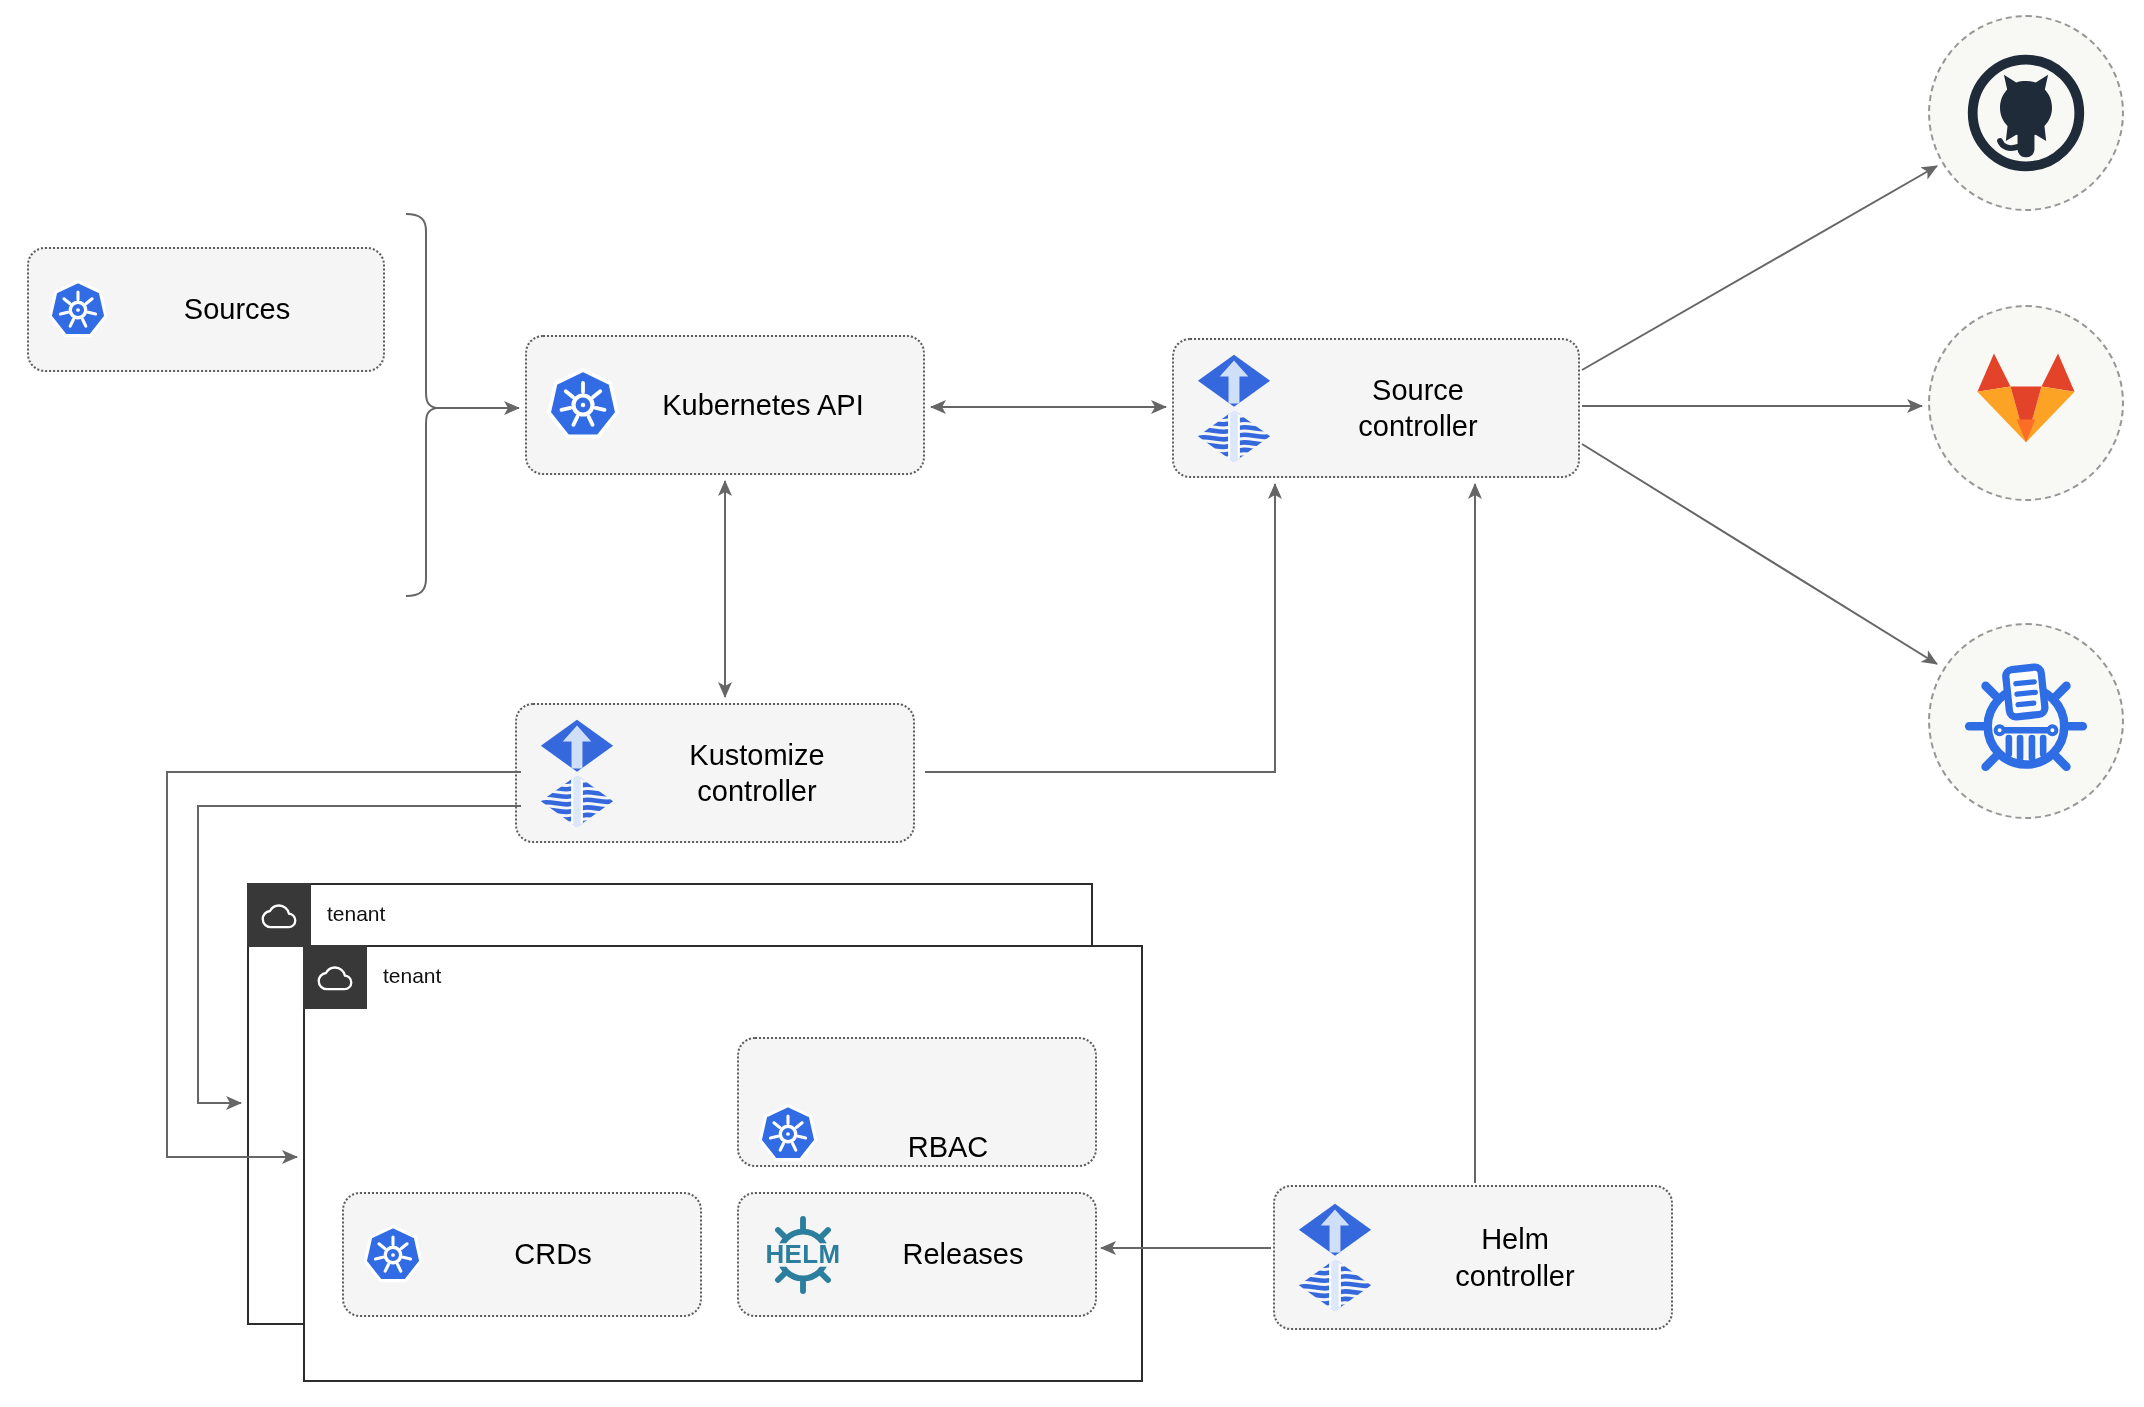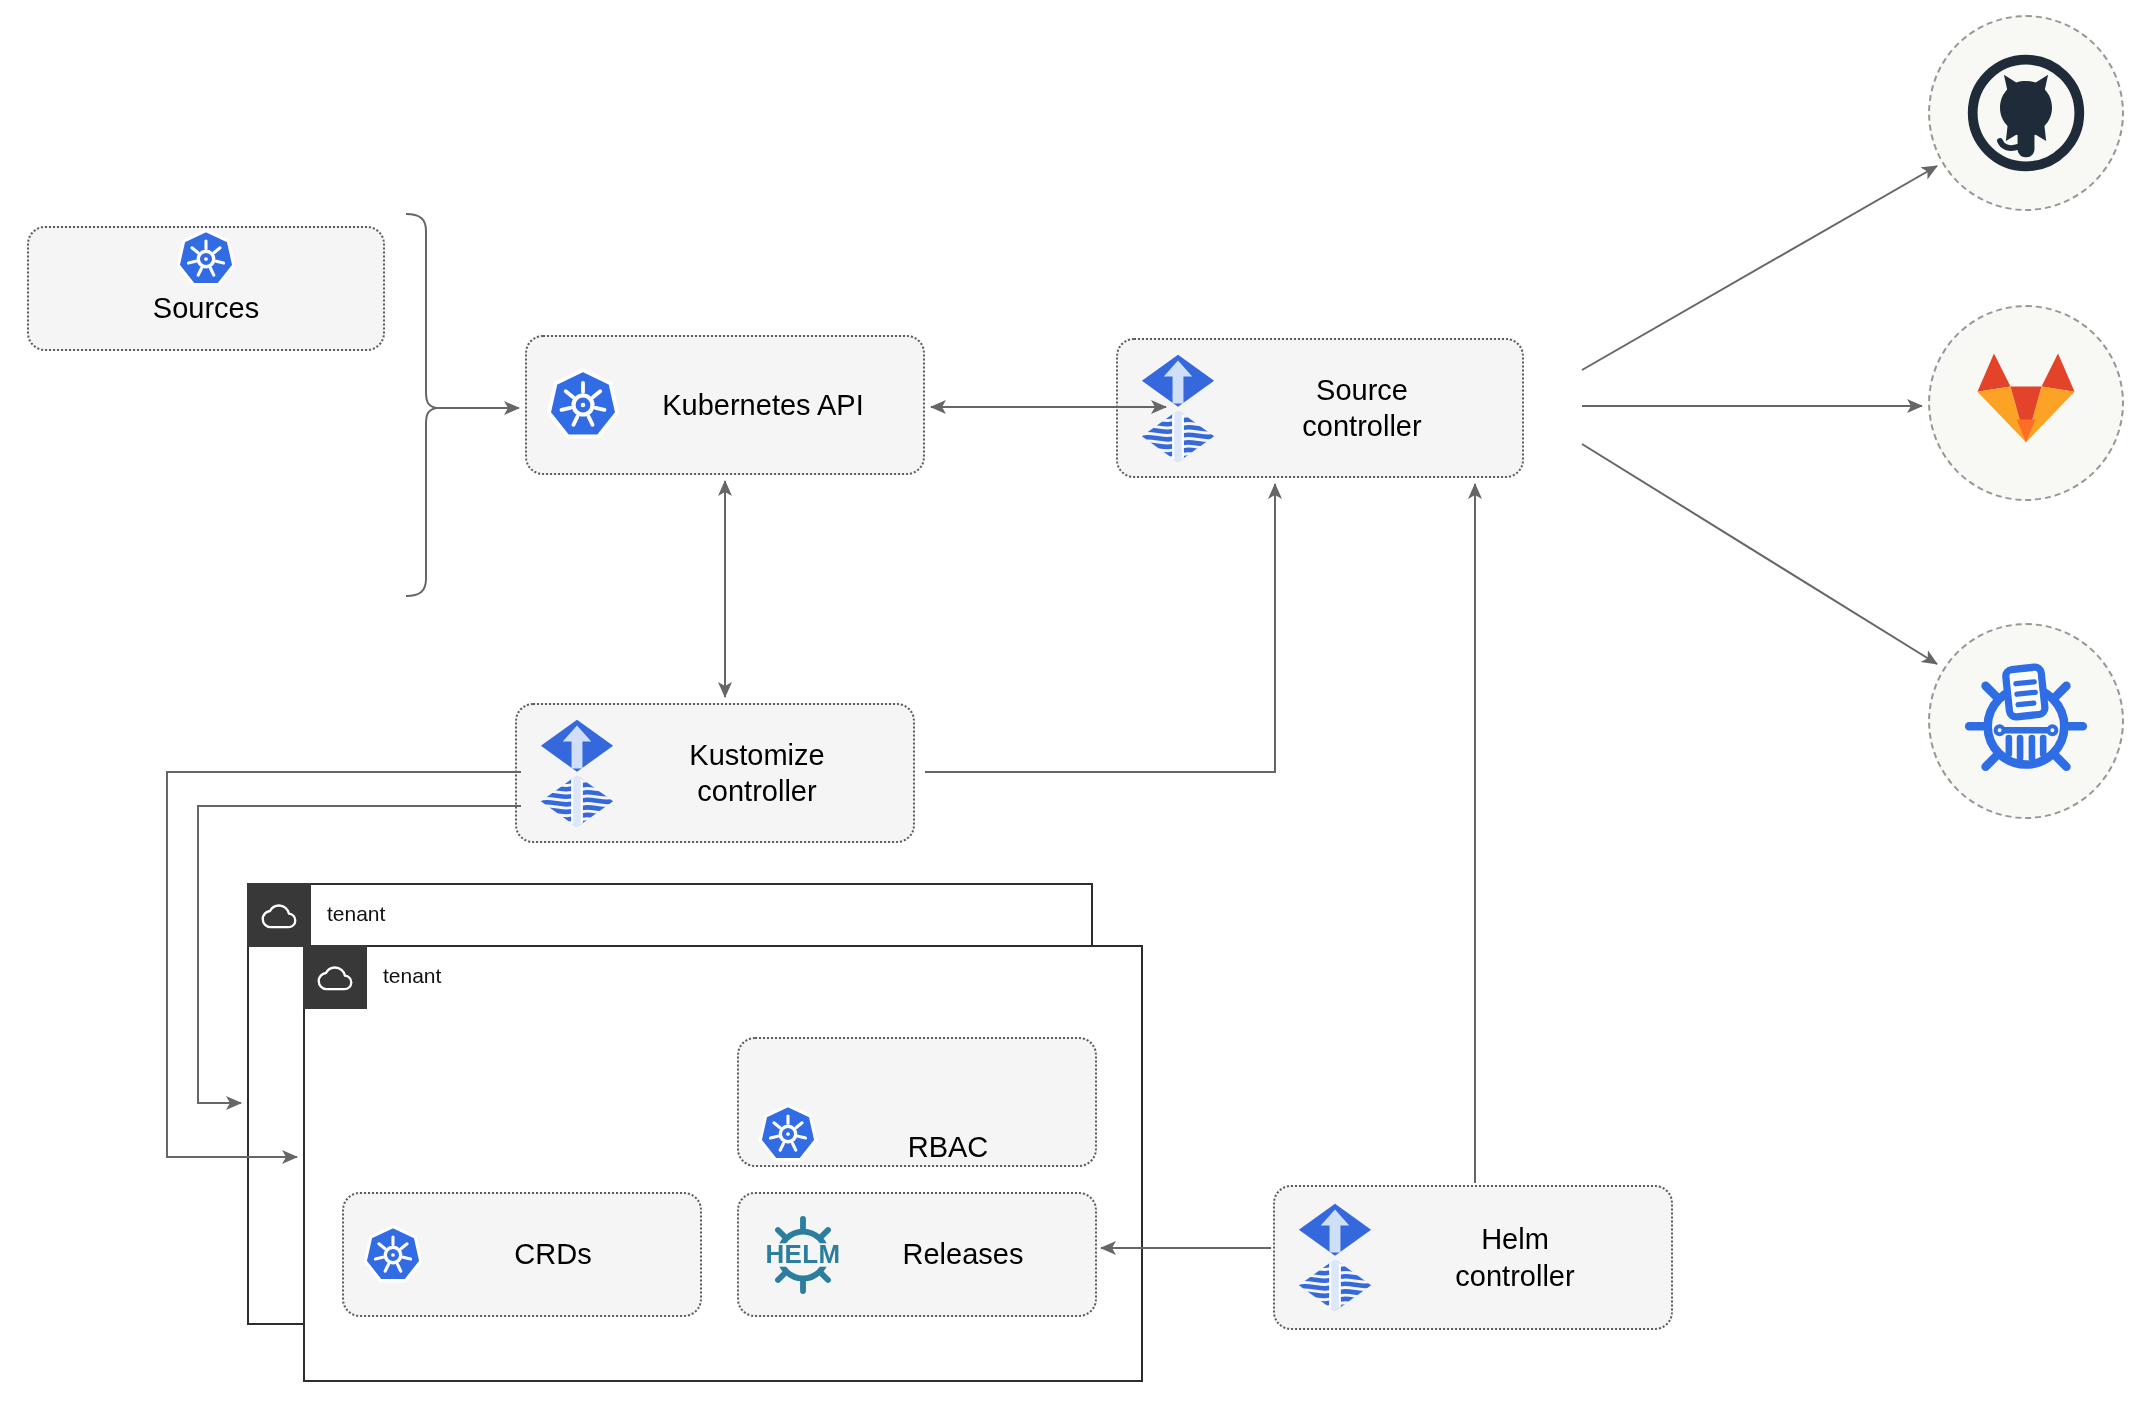--- a/index.html
+++ b/index.html
@@ -66,40 +66,40 @@
         <path d="M50,2 L93,33 L50,64 L7,33 Z" fill="#3468dc"></path>
         <path d="M50,9 L67,28 L56.5,28 L56.5,60 L43.5,60 L43.5,28 L33,28 Z" fill="#cfdff7"></path>
       </symbol>
 
       <symbol id="sym-cloud" viewBox="-2 -3 28 28">
         <path d="M19.35,10.04C18.67,6.59 15.64,4 12,4C9.11,4 6.6,5.64 5.35,8.04C2.34,8.36 0,10.91 0,14c0,3.31 2.69,6 6,6h13c2.76,0 5,-2.24 5,-5C24,12.36 21.95,10.22 19.35,10.04z" fill="none" stroke="#fff" stroke-width="1.7" stroke-linejoin="round"></path>
       </symbol>
     </defs>
   </svg>
 
-  <div class="dnode" style="left:27px;top:226px;width:358px;height:125px;flex-direction:column;">
+  <div class="dnode" style="left:27px;top:247px;width:358px;height:125px;">
     <span class="icon-wrap">
       <svg width="62" height="62">
           <use href="#sym-k8s"></use>
         </svg>
     </span>
     <span class="lbl">Sources</span>
   </div>
 
 
   <div class="dnode" style="left:525px;top:335px;width:400px;height:140px;">
     <span class="icon-wrap">
       <svg width="76" height="76">
           <use href="#sym-k8s"></use>
         </svg>
     </span>
     <span class="lbl">Kubernetes API</span>
   </div>
 
-  <div class="dnode" style="left:1116px;top:338px;width:408px;height:140px;">
+  <div class="dnode" style="left:1172px;top:338px;width:408px;height:140px;">
     <span class="icon-wrap">
       <svg width="84" height="111">
           <use href="#sym-flux"></use>
         </svg>
     </span>
     <span class="lbl"><span>Source</span><br>
       <span>controller</span></span>
   </div>
 
   <div class="dnode" style="left:515px;top:703px;width:400px;height:140px;">

